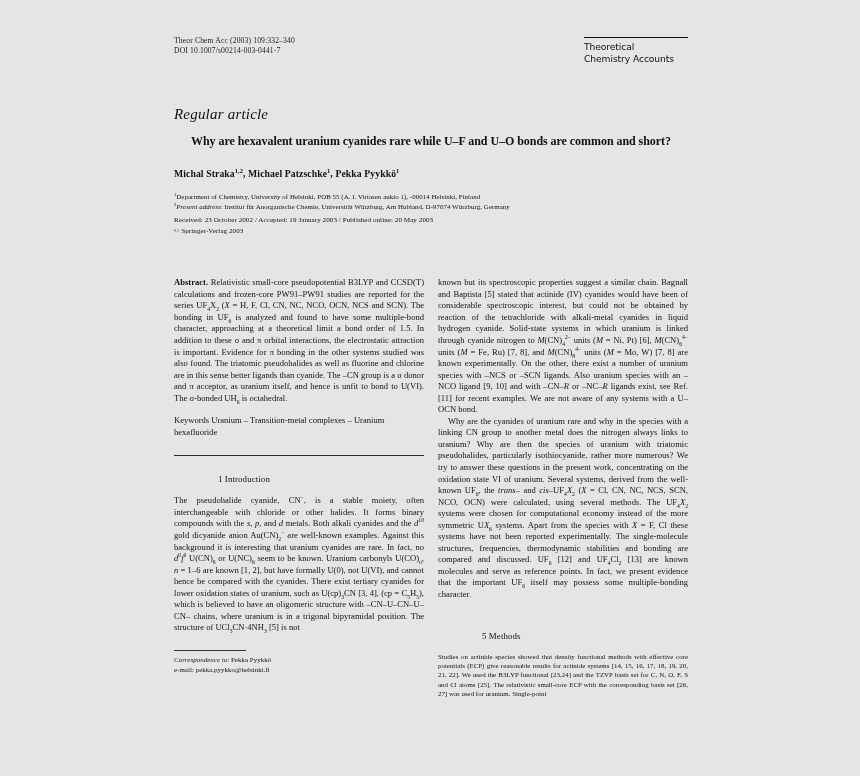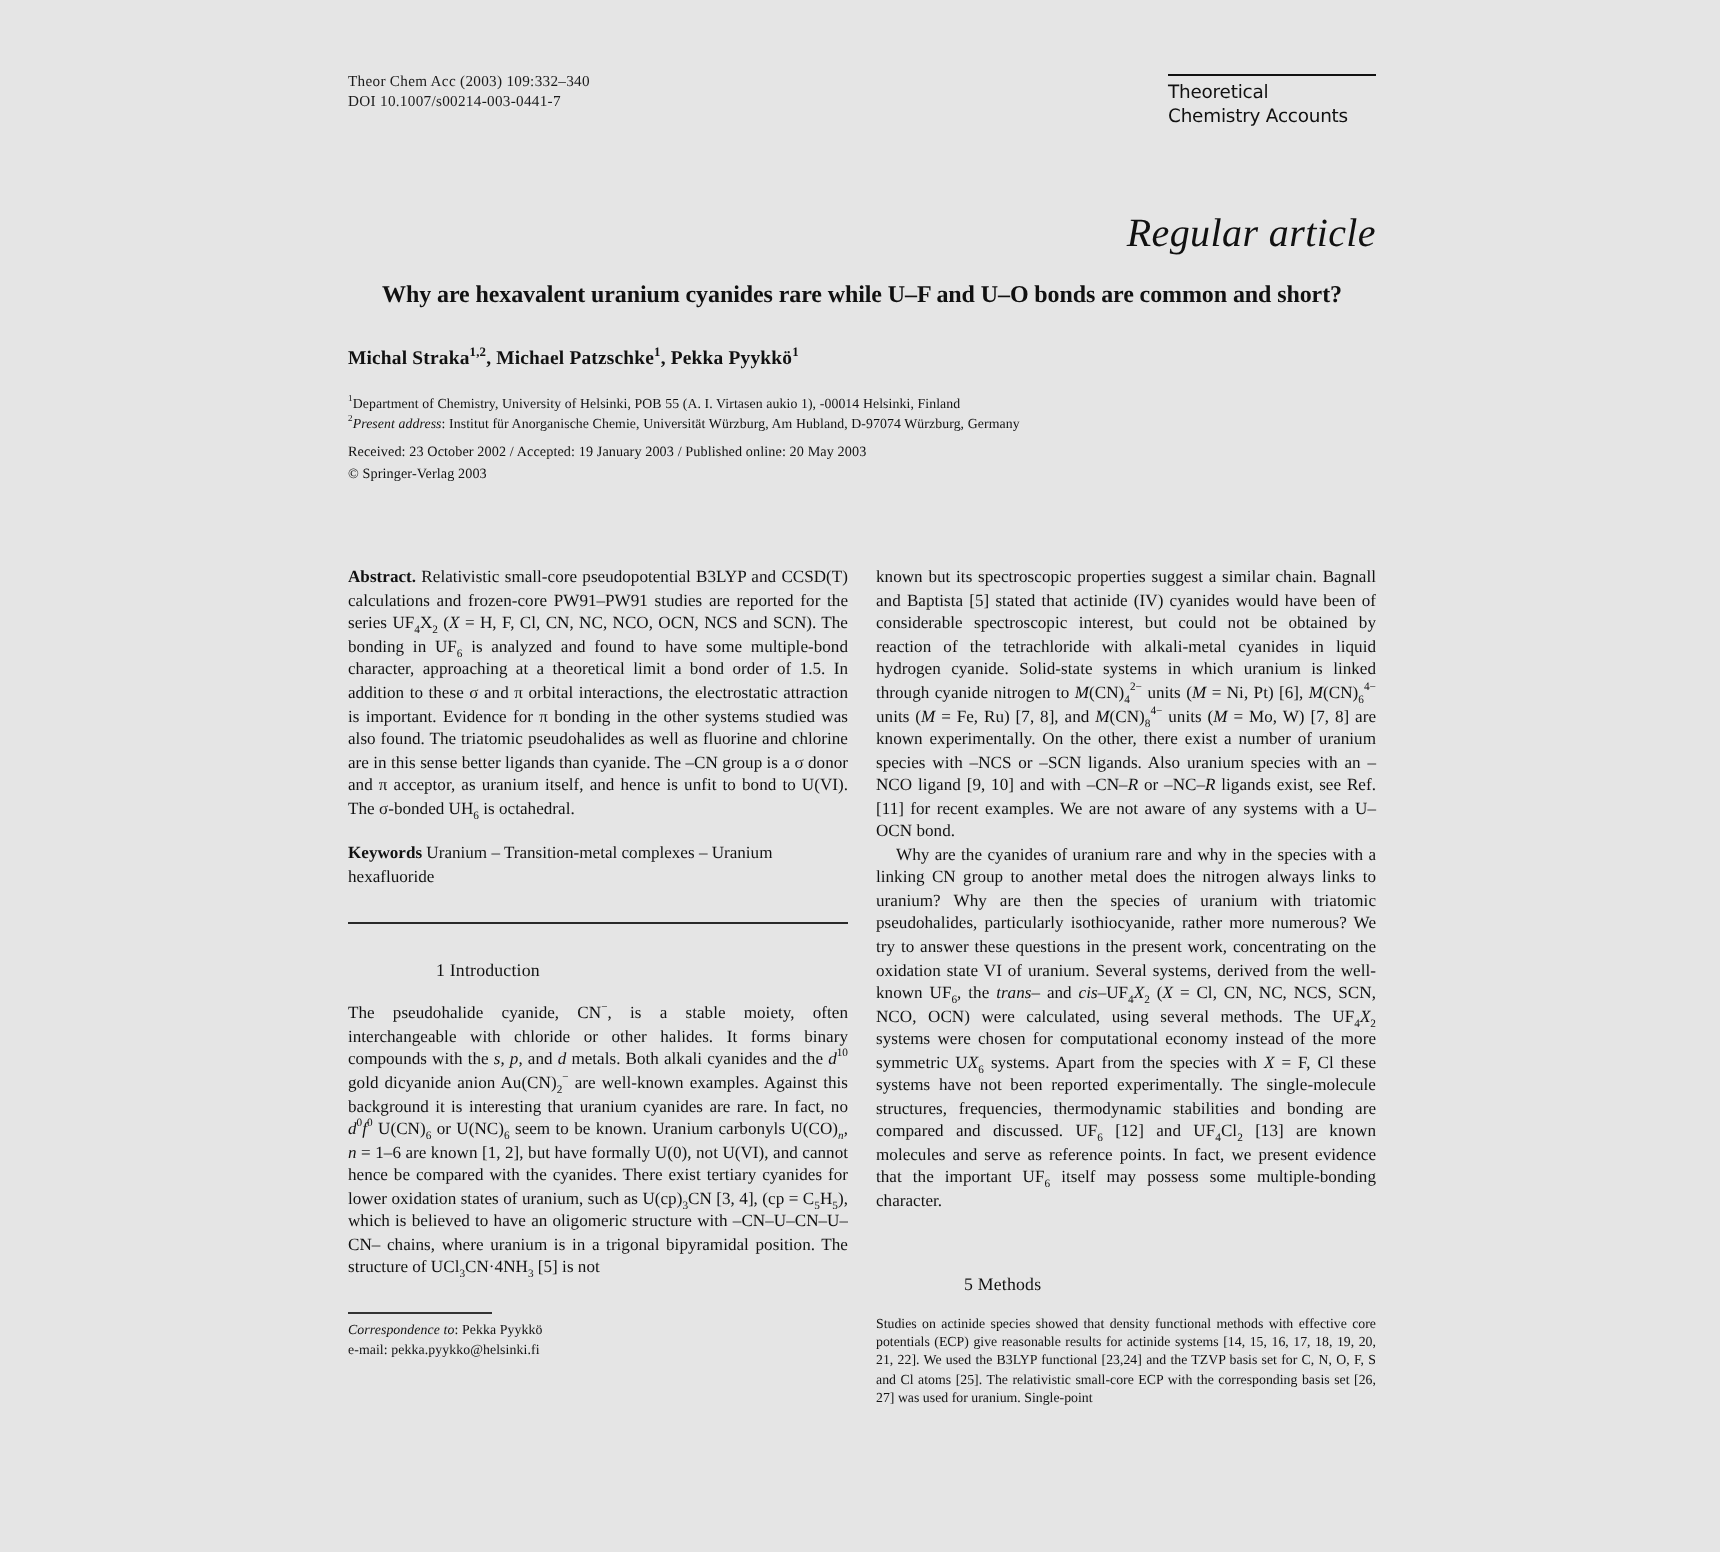--- a/index.html
+++ b/index.html
@@ -54,23 +54,22 @@
     font-size: 9.2px;
     line-height: 1.34;
     letter-spacing: -0.1px;
     color: #111;
   }
 
   
   .article-type {
     margin-top: 40px;
     font-style: italic;
-    font-size: 20px;
+    font-size: 15px;
     letter-spacing: 0.2px;
-    text-align: right;
   }
   .title {
     margin-top: 11px;
     font-weight: bold;
     font-size: 12px;
     line-height: 1.29;
     letter-spacing: -0.05px;
     text-align: center;
   }
   .authors {
@@ -115,21 +114,21 @@
     letter-spacing: 0.01px;
   }
   .body-text.indent { text-indent: 10px; }
   .body-text b { font-weight: bold; }
   .kw {
     margin-top: 11px;
     font-size: 8.55px;
     line-height: 1.352;
     text-align: left;
   }
-  .kw b { font-weight: bold; }
+  .kw b { font-weight: normal; }
   .hr-col {
     border: 0;
     border-top: 1px solid #2a2a2a;
     margin: 17px 0 0 0;
   }
   .sec-head {
     margin-top: 18px;
     font-weight: normal;
     font-size: 8.9px;
     letter-spacing: 0.1px;

